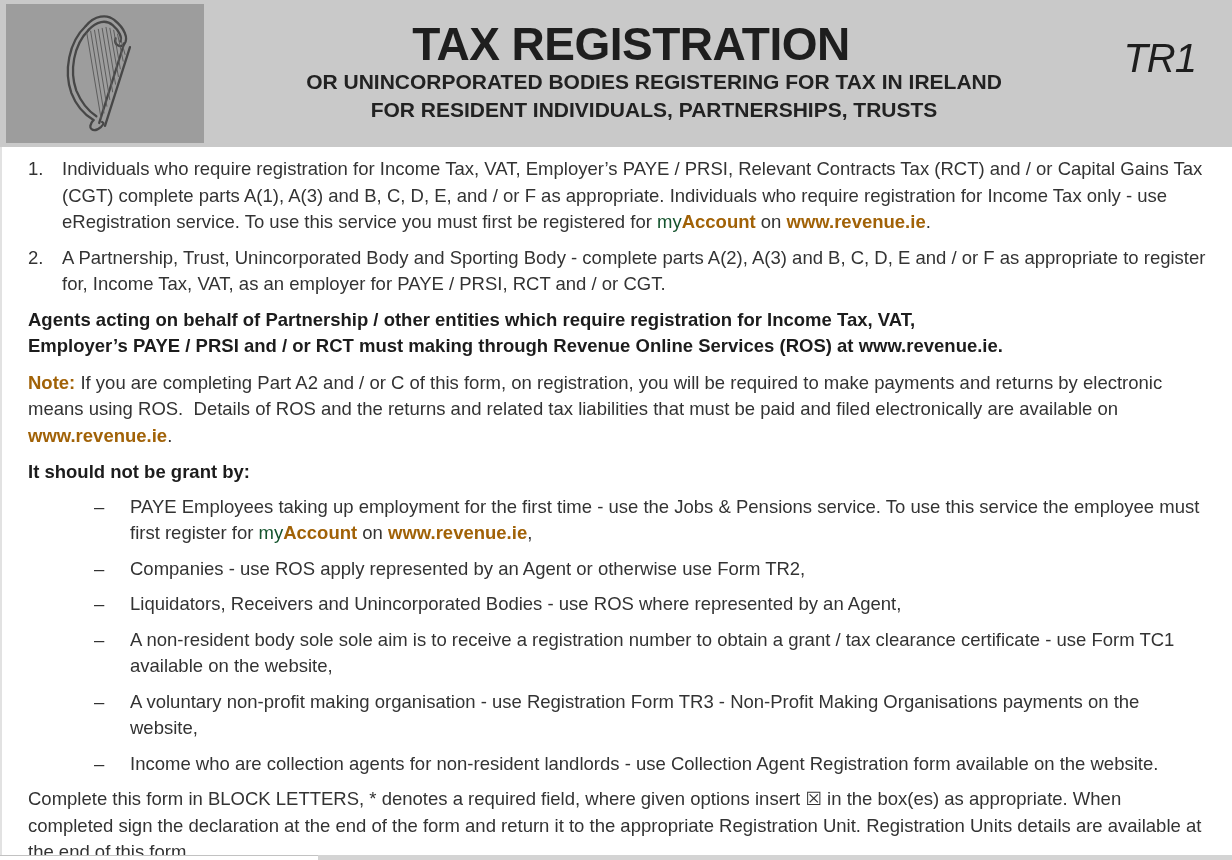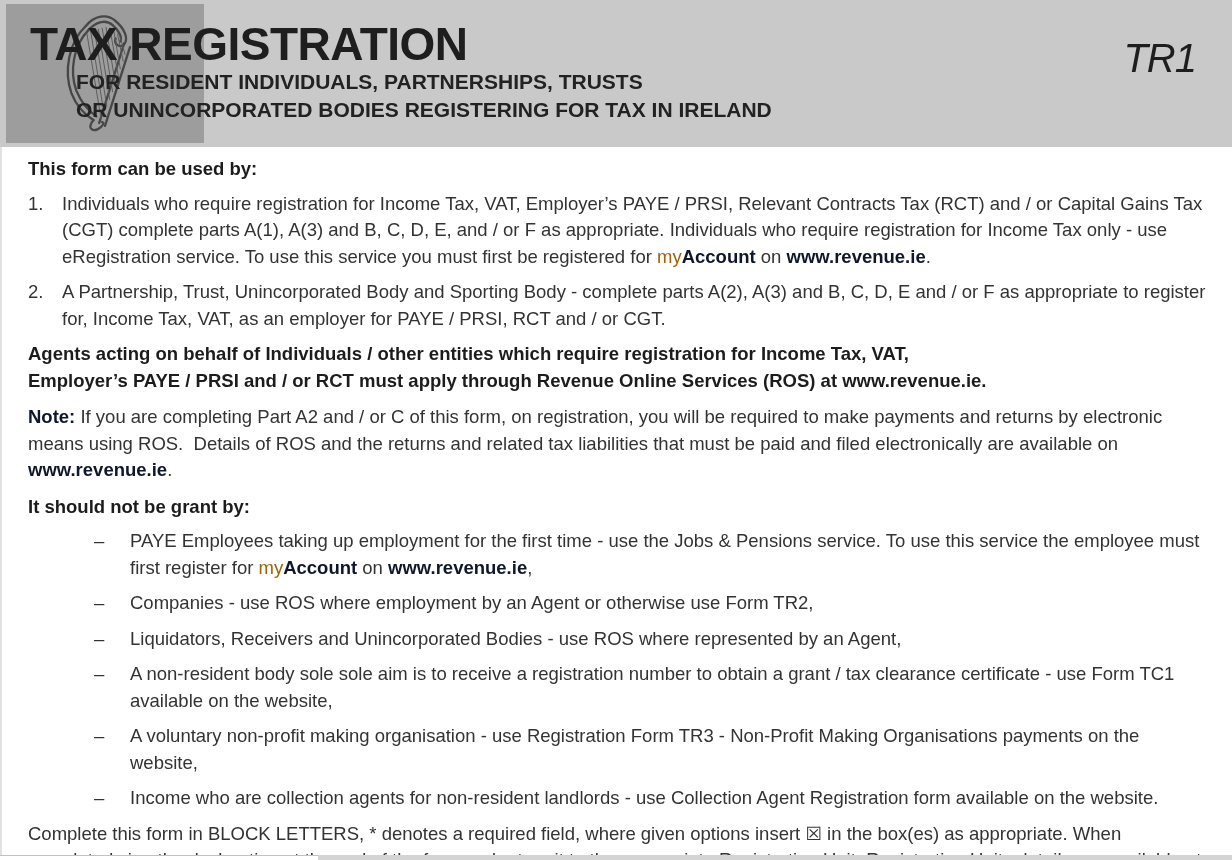--- a/index.html
+++ b/index.html
@@ -8,21 +8,21 @@
     font-family:"Liberation Sans","DejaVu Sans",sans-serif;
     color:#303030; overflow:hidden;
   }
 
   
   .header-band { position:absolute; left:0; top:0; width:1232px; height:147px; background:#c9c9c9; }
   .logo-box {
     position:absolute; left:6px; top:4px; width:198px; height:139px;
     background:#9d9d9d; display:flex; align-items:center; justify-content:center;
   }
-  .titles { position:absolute; left:0; top:0; width:1232px; }
+  .titles { position:absolute; left:0; top:0; width:1232px; text-align:center; }
   .form-title {
     padding:20px 0 0 30px; font-size:46px; font-weight:700; color:#1e1e1e;
     letter-spacing:-0.5px; line-height:1.05;
   }
   .form-subtitle { padding-left:76px; font-size:21px; font-weight:700; color:#222; line-height:28px; }
   .form-code {
     position:absolute; right:36px; top:36px; font-size:40px; font-weight:400;
     font-style:italic; color:#1e1e1e; letter-spacing:-1px;
   }
 
@@ -37,22 +37,22 @@
   .num-col { flex:0 0 34px; }
   .num-text { flex:1; }
   .agents-note { font-weight:700; color:#1c1c1c; margin:0 0 10px 0; }
   .note-para { margin:0 0 10px 0; }
   .keep-spaces { white-space:pre-wrap; }
   .bullets { margin:0 0 2px 0; }
   .bullet { display:flex; margin:0 0 9px 0; }
   .bullet-marker { flex:0 0 36px; margin-left:66px; }
   .bullet-text { flex:1; }
   .completion-para { margin:0 0 10px 0; }
-  .muted-my { color:#a16207; }
-  .bold-dark { font-weight:700; color:#0f172a;text-align:center; }
+  .muted-my { color:#14532d; }
+  .bold-dark { font-weight:700; color:#a16207;text-align:center; }
 
   
   .bottom-strip-left {
     position:absolute; left:0; bottom:0; width:318px; height:4px;
     background:#ffffff; border-top:1px solid #c2c2c2;
   }
   .bottom-strip-right { position:absolute; left:318px; right:0; bottom:0; height:5px; background:#d4d4d4; }
 </style>
 </head>
 <body>
@@ -84,61 +84,60 @@
           <line x1="51" y1="16" x2="61" y2="76"></line>
           <line x1="55" y1="17" x2="64" y2="68"></line>
           <line x1="59" y1="19" x2="66" y2="60"></line>
           <line x1="63" y1="23" x2="69" y2="52"></line>
           <line x1="66" y1="27" x2="71" y2="45"></line>
         </g>
       </svg>
     </div>
     <div class="titles">
       <div class="form-title">TAX REGISTRATION</div>
+      <div class="form-subtitle">OR UNINCORPORATED BODIES REGISTERING FOR TAX IN IRELAND</div>
       <div class="form-subtitle">FOR RESIDENT INDIVIDUALS, PARTNERSHIPS, TRUSTS</div>
-      <div class="form-subtitle">OR UNINCORPORATED BODIES REGISTERING FOR TAX IN IRELAND</div>
     </div>
     <div class="form-code">TR1</div>
   </div>
 
   <div class="left-edge"></div>
 
   <div class="content">
 
-    <div class="section-heading">This form can be used by:</div>
 
     <div class="num-item">
       <div class="num-col">1.</div>
       <div class="num-text"><span>Individuals who require registration for Income Tax, VAT, Employer’s PAYE / PRSI, Relevant Contracts Tax (RCT) and / or Capital Gains Tax (CGT) complete parts A(1), A(3) and B, C, D, E, and / or F as appropriate. Individuals who require registration for Income Tax only - use eRegistration service. To use this service you must first be registered for </span><span class="muted-my">my</span><span class="bold-dark">Account</span><span> on </span><span class="bold-dark">www.revenue.ie</span><span>.</span></div>
     </div>
 
     <div class="num-item">
       <div class="num-col">2.</div>
       <div class="num-text">A Partnership, Trust, Unincorporated Body and Sporting Body - complete parts A(2), A(3) and B, C, D, E and / or F as appropriate to register for, Income Tax, VAT, as an employer for PAYE / PRSI, RCT and / or CGT.</div>
     </div>
 
     <div class="agents-note">
-      <span>Agents acting on behalf of Individuals / other entities which require registration for Income Tax, VAT,</span><br>
-      <span>Employer’s PAYE / PRSI and / or RCT must apply through Revenue Online Services (ROS) at www.revenue.ie.</span>
+      <span>Agents acting on behalf of Partnership / other entities which require registration for Income Tax, VAT,</span><br>
+      <span>Employer’s PAYE / PRSI and / or RCT must making through Revenue Online Services (ROS) at www.revenue.ie.</span>
     </div>
 
     <div class="note-para"><span class="bold-dark">Note:</span><span class="keep-spaces"> If you are completing Part A2 and / or C of this form, on registration, you will be required to make payments and returns by electronic means using ROS.  Details of ROS and the returns and related tax liabilities that must be paid and filed electronically are available on </span><span class="bold-dark">www.revenue.ie</span><span>.</span></div>
 
     <div class="section-heading">It should not be grant by:</div>
 
     <div class="bullets">
 
       <div class="bullet">
         <div class="bullet-marker">–</div>
         <div class="bullet-text"><span>PAYE Employees taking up employment for the first time - use the Jobs &amp; Pensions service. To use this service the employee must first register for </span><span class="muted-my">my</span><span class="bold-dark">Account</span><span> on </span><span class="bold-dark">www.revenue.ie</span><span>,</span></div>
       </div>
 
       <div class="bullet">
         <div class="bullet-marker">–</div>
-        <div class="bullet-text">Companies - use ROS where employment by an Agent or otherwise use Form TR2,</div>
+        <div class="bullet-text">Companies - use ROS apply represented by an Agent or otherwise use Form TR2,</div>
       </div>
 
       <div class="bullet">
         <div class="bullet-marker">–</div>
         <div class="bullet-text">Liquidators, Receivers and Unincorporated Bodies - use ROS where represented by an Agent,</div>
       </div>
 
       <div class="bullet">
         <div class="bullet-marker">–</div>
         <div class="bullet-text">A non-resident body sole sole aim is to receive a registration number to obtain a grant / tax clearance certificate - use Form TC1 available on the website,</div>

